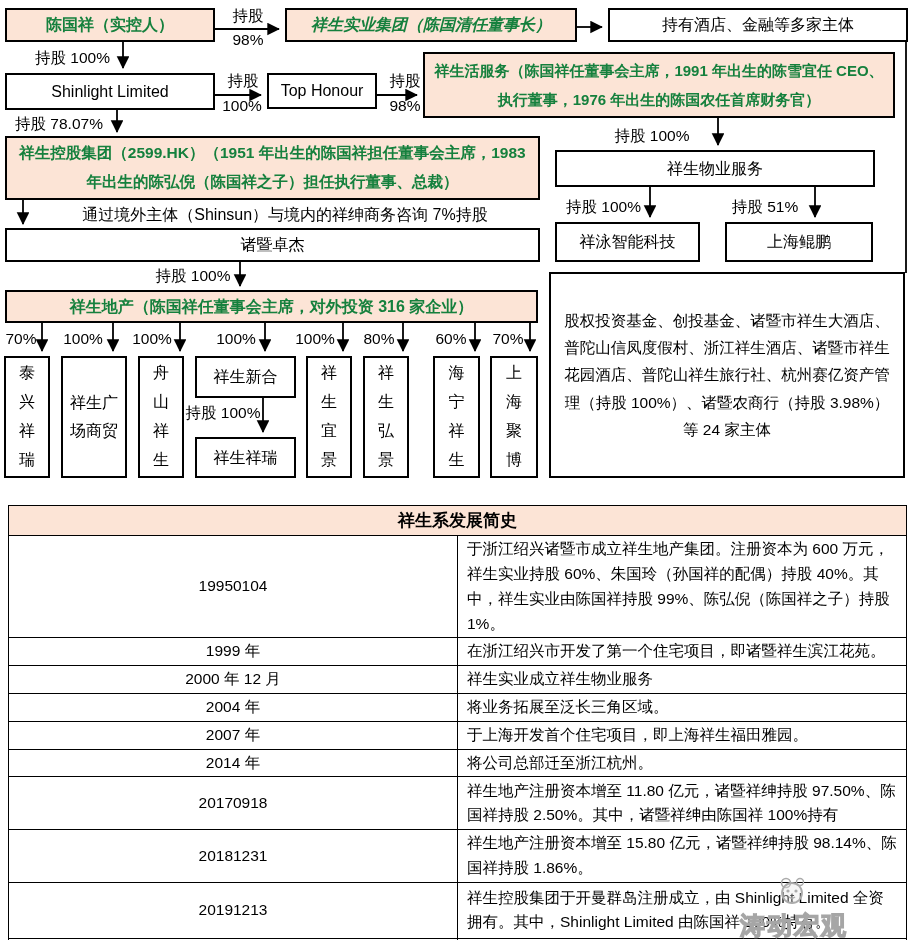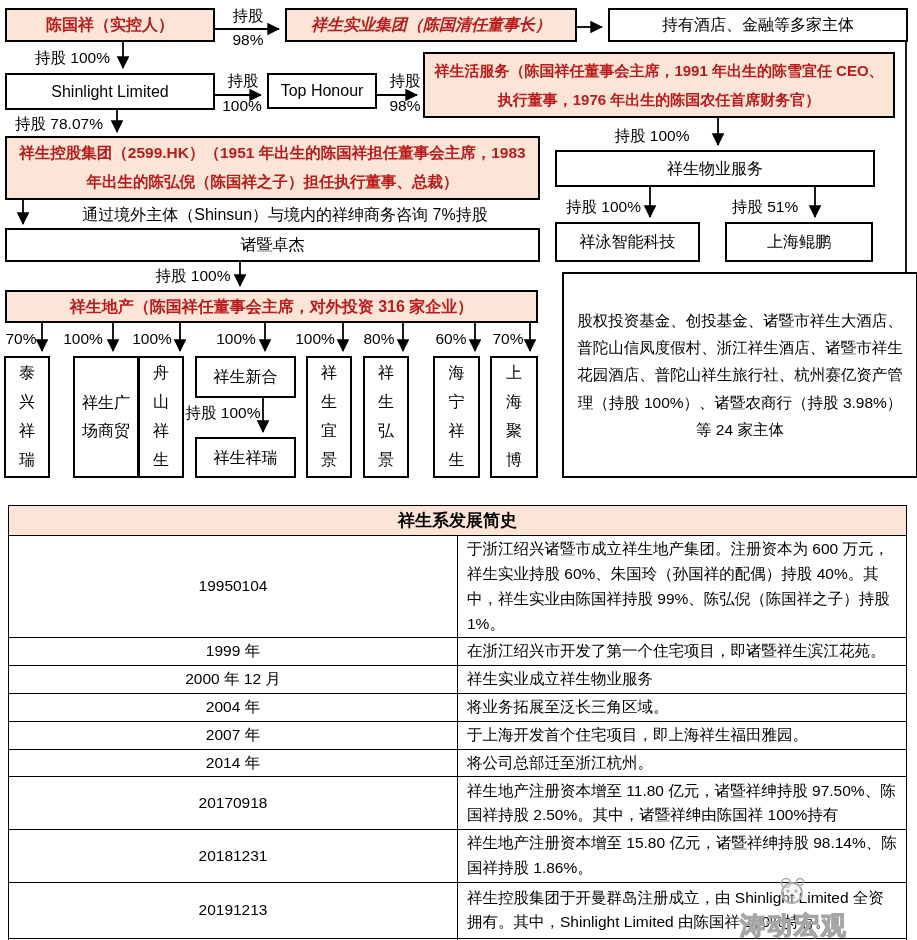--- a/index.html
+++ b/index.html
@@ -2,25 +2,25 @@
 <html><head>
 <meta charset="utf-8">
 <style>
   html,body{margin:0;padding:0;background:#fff;}
   .canvas{position:relative;width:917px;height:940px;background:#fff;overflow:hidden;
           font-family:"Liberation Sans","DejaVu Sans",sans-serif;color:#000;}
   svg.connectors{position:absolute;left:0;top:0;z-index:1;}
   .box{position:absolute;box-sizing:border-box;border:2px solid #000;background:#fff;
        display:flex;align-items:center;justify-content:center;text-align:center;
        font-size:16px;line-height:1.35;z-index:2;}
-  .pink{background:#FCE4D6;color:#b91c1c;font-weight:bold;}
+  .pink{background:#FCE4D6;color:#15803d;font-weight:bold;}
   .plain{position:absolute;z-index:2;font-size:16px;text-align:center;}
   .elabel{position:absolute;z-index:3;font-size:15.5px;text-align:center;white-space:nowrap;}
   .vbox{word-break:break-all;line-height:1.8;padding:2px 12px;}
-  .vbox2{word-break:break-all;line-height:1.75;padding:2px 6px;margin-left:12px;}
+  .vbox2{word-break:break-all;line-height:1.75;padding:2px 6px;}
   .wrapbox{padding:2px 8px;font-size:15px;line-height:1.95;}
   .kbox{padding:2px 10px;font-size:15.5px;line-height:1.85;}
   .ebox{padding:4px 12px;font-size:15.5px;line-height:1.75;font-weight:normal;}
   table.hist{position:absolute;left:8px;top:505px;width:899px;z-index:2;
              border-collapse:collapse;table-layout:fixed;font-size:15.5px;}
   table.hist td{border:1.5px solid #000;padding:1px 9px;vertical-align:middle;
                 line-height:1.6;overflow:hidden;}
   table.hist td.date{width:122px;text-align:center;padding:1px 2px;}
   table.hist tr.trow td.title-cell{background:#FCE4D6;font-weight:bold;text-align:center;
                 font-size:17px;}
@@ -108,21 +108,21 @@
       <span>祥生物业服务</span>
     </div>
   <span class="elabel" style="left:556px;top:197px;width:95px;">持股 100%</span>
   <span class="elabel" style="left:724px;top:197px;width:82px;">持股 51%</span>
   <div class="box" style="left:555px;top:222px;width:145px;height:40px;">
       <span>祥泳智能科技</span>
     </div>
   <div class="box" style="left:725px;top:222px;width:148px;height:40px;">
       <span>上海鲲鹏</span>
     </div>
-  <div class="box ebox" style="left:549px;top:272px;width:356px;height:206px;margin-left:13px;">
+  <div class="box ebox" style="left:549px;top:272px;width:356px;height:206px;">
       <span>股权投资基金、创投基金、诸暨市祥生大酒店、普陀山信凤度假村、浙江祥生酒店、诸暨市祥生花园酒店、普陀山祥生旅行社、杭州赛亿资产管理（持股 100%）、诸暨农商行（持股 3.98%）等 24 家主体</span>
     </div>
 
   <span class="elabel" style="left:148px;top:266px;width:90px;">持股 100%</span>
   <div class="box pink" style="left:5px;top:290px;width:533px;height:33px;">
       <span>祥生地产（陈国祥任董事会主席，对外投资 316 家企业）</span>
     </div>
 
   <span class="elabel" style="left:3px;top:330px;width:36px;">70%</span>
   <span class="elabel" style="left:59px;top:330px;width:48px;">100%</span>

